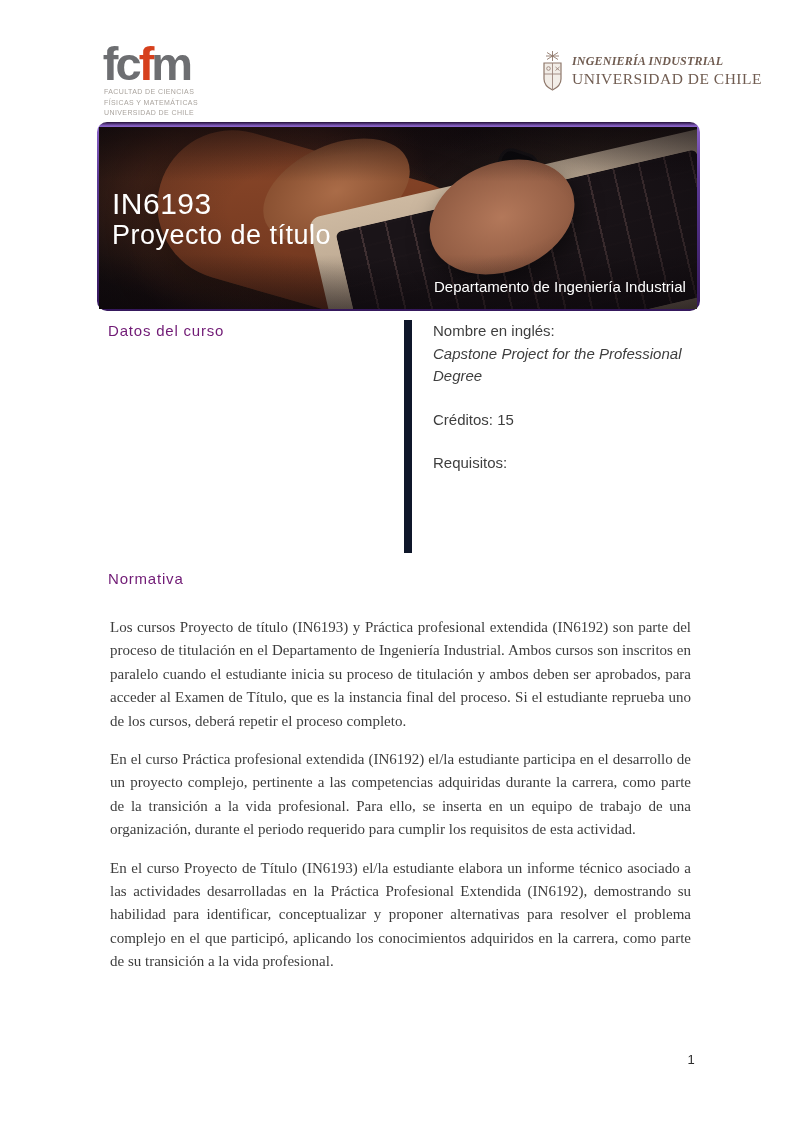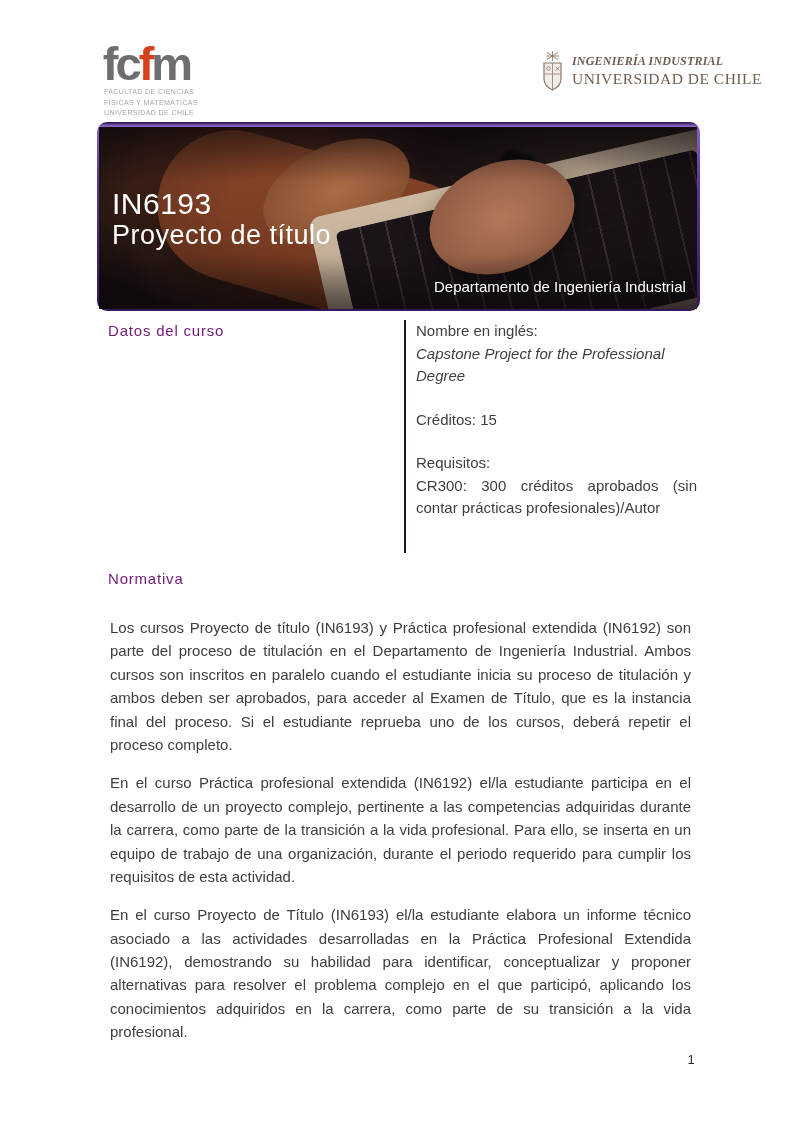--- a/index.html
+++ b/index.html
@@ -77,35 +77,35 @@
   .hero-dept  {
     position:absolute; right:10px; bottom:12px; z-index:5; width:253px;
     color:#ffffff; font-size:15px; line-height:1.32; text-align:justify; font-weight:300;
   }
 
   
   .section-heading { color:#701a75; font-size:15px; font-weight:400; letter-spacing:0.8px; }
   .datos-heading { position:absolute; left:108px; top:322px; }
   .datos-col {
     position:absolute; left:404px; top:320px; width:293px; box-sizing:border-box;
-    border-left:2px solid #0f172a; padding-left:10px; min-height:233px;
+    border-left:8px solid #0f172a; padding-left:21px; min-height:233px;
     color:#3e3e3e; font-size:15px; line-height:1.5;
   }
   .datos-group { margin-bottom:21px; }
   .datos-group:last-child { margin-bottom:0; }
   .italic { font-style:italic; }
   .justify { text-align:justify; }
 
   
   .normativa-heading { position:absolute; left:108px; top:570px; }
   .normativa-body {
     position:absolute; left:110px; top:616px; width:581px;
     color:#3d3d3d; font-size:15px; line-height:1.56; text-align:justify;
   }
-  .normativa-body p { margin:0 0 15px 0; }
+  .normativa-body p { margin:0 0 15px 0;font-family:Liberation Serif, serif; }
 
   .page-number { position:absolute; left:680px; top:1052px; width:22px; text-align:center; font-size:13px; color:#2d2d2d; }
 </style>
 </head>
 <body>
 
 <div class="page">
 
   <div class="fcfm-logo">
     <svg width="40" height="58" viewBox="0 0 40 58">
@@ -174,21 +174,20 @@
   <div class="datos-col">
     <div class="datos-group">
       <div>Nombre en inglés:</div>
       <div class="italic">Capstone Project for the Professional Degree</div>
     </div>
     <div class="datos-group">
       <div>Créditos: 15</div>
     </div>
     <div class="datos-group">
       <div>Requisitos:</div>
-      <div class="justify">CR300: 300 créditos aprobados (sin contar prácticas profesionales)/Autor</div>
     </div>
   </div>
 
   <div class="section-heading normativa-heading">Normativa</div>
 
   <div class="normativa-body">
     <p>Los cursos Proyecto de título (IN6193) y Práctica profesional extendida (IN6192) son parte del proceso de titulación en el Departamento de Ingeniería Industrial. Ambos cursos son inscritos en paralelo cuando el estudiante inicia su proceso de titulación y ambos deben ser aprobados, para acceder al Examen de Título, que es la instancia final del proceso. Si el estudiante reprueba uno de los cursos, deberá repetir el proceso completo.</p>
     <p>En el curso Práctica profesional extendida (IN6192) el/la estudiante participa en el desarrollo de un proyecto complejo, pertinente a las competencias adquiridas durante la carrera, como parte de la transición a la vida profesional. Para ello, se inserta en un equipo de trabajo de una organización, durante el periodo requerido para cumplir los requisitos de esta actividad.</p>
     <p>En el curso Proyecto de Título (IN6193) el/la estudiante elabora un informe técnico asociado a las actividades desarrolladas en la Práctica Profesional Extendida (IN6192), demostrando su habilidad para identificar, conceptualizar y proponer alternativas para resolver el problema complejo en el que participó, aplicando los conocimientos adquiridos en la carrera, como parte de su transición a la vida profesional.</p>
   </div>

